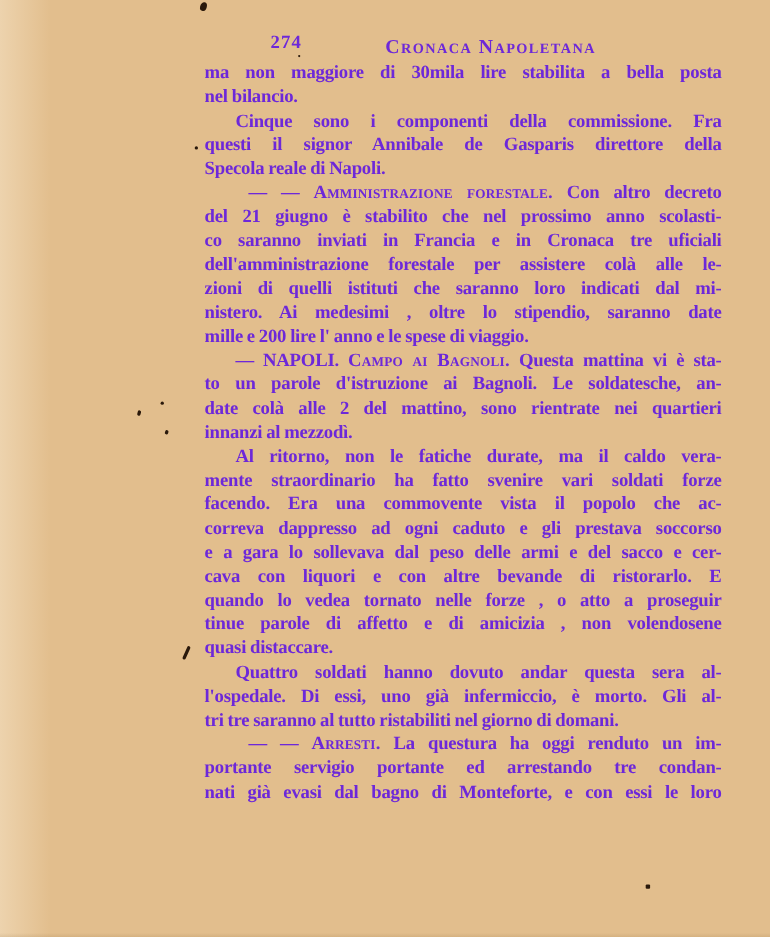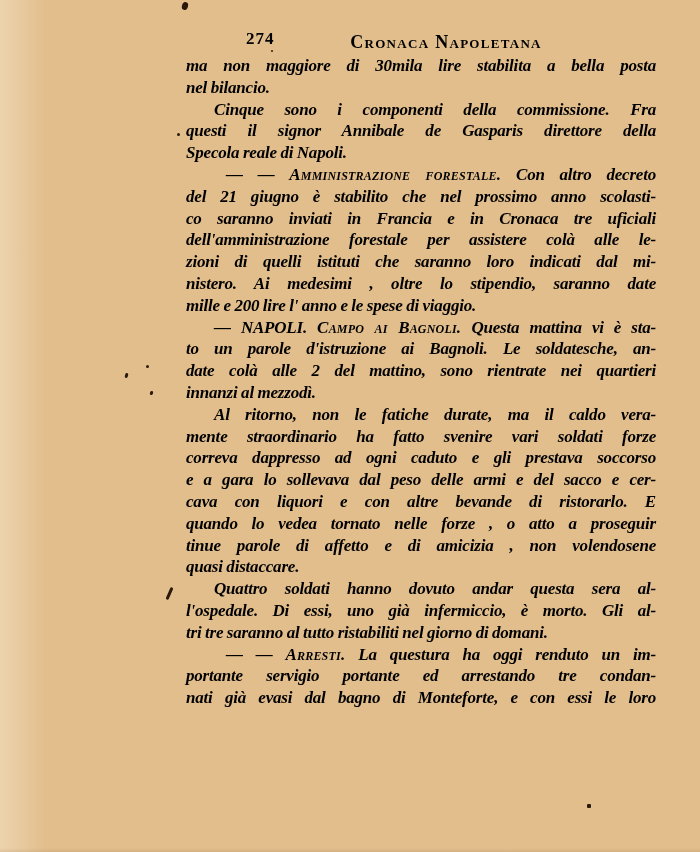--- a/index.html
+++ b/index.html
@@ -2,21 +2,21 @@
 <html><head>
 <meta charset="utf-8">
 <style>
   html,body { margin:0; padding:0; }
   .page {
     position:relative;
     width:700px; height:852px;
     background:#e2be8d;
     overflow:hidden;
     font-family:"Liberation Serif","DejaVu Serif",serif;
-    color:#000000;
+    color:#6d28d9;
   }
   .edge-left {
     position:absolute; left:0; top:0; bottom:0; width:46px;
     background:linear-gradient(90deg, rgba(255,245,226,0.38), rgba(255,245,226,0));
     pointer-events:none;
   }
   .edge-bottom {
     position:absolute; left:0; right:0; bottom:0; height:4px;
     background:linear-gradient(0deg, rgba(90,60,20,0.10), rgba(90,60,20,0));
     pointer-events:none;
@@ -34,21 +34,20 @@
     font-size:18px; font-weight:bold;
     font-variant:small-caps;
     letter-spacing:1.3px;
   }
   .body-text {
     position:absolute; left:186px; top:55px; width:470px;
     font-size:17px; font-weight:bold;
     line-height:21.8px;
     letter-spacing:-0.2px;
     word-spacing:-0.5px;
-    font-style:italic;
   }
   .line { text-align:justify; text-align-last:justify; }
   .line.last { text-align-last:left; }
   .line.ind1 { padding-left:28px; }
   .line.ind2 { padding-left:40px; }
   .sc { font-variant:small-caps; letter-spacing:0.2px; }
   .speck { position:absolute; background:#2a190b; border-radius:50%; }
   .speck.s1 { left:182px; top:2px;  width:6px;  height:8px; border-radius:60% 50% 55% 45%; transform:rotate(12deg); }
   .speck.s2 { left:271px; top:50px; width:2px;  height:2px; }
   .speck.s6 { left:177px; top:133px;width:3px;  height:3px; }
@@ -81,20 +80,21 @@
       <div class="line ind0"><span>dell'amministrazione forestale per assistere colà alle le-</span></div>
       <div class="line ind0"><span>zioni di quelli istituti che saranno loro indicati dal mi-</span></div>
       <div class="line ind0"><span>nistero. Ai medesimi , oltre lo stipendio, saranno date</span></div>
       <div class="line ind0 last"><span>mille e 200 lire l' anno e le spese di viaggio.</span></div>
       <div class="line ind1"><span>— NAPOLI. </span><span class="sc">Campo ai Bagnoli.</span><span> Questa mattina vi è sta-</span></div>
       <div class="line ind0"><span>to un parole d'istruzione ai Bagnoli. Le soldatesche, an-</span></div>
       <div class="line ind0"><span>date colà alle 2 del mattino, sono rientrate nei quartieri</span></div>
       <div class="line ind0 last"><span>innanzi al mezzodì.</span></div>
       <div class="line ind1"><span>Al ritorno, non le fatiche durate, ma il caldo vera-</span></div>
       <div class="line ind0"><span>mente straordinario ha fatto svenire vari soldati forze</span></div>
+      <div class="line ind0"><span>facendo. Era una commovente vista il popolo che ac-</span></div>
       <div class="line ind0"><span>correva dappresso ad ogni caduto e gli prestava soccorso</span></div>
       <div class="line ind0"><span>e a gara lo sollevava dal peso delle armi e del sacco e cer-</span></div>
       <div class="line ind0"><span>cava con liquori e con altre bevande di ristorarlo. E</span></div>
       <div class="line ind0"><span>quando lo vedea tornato nelle forze , o atto a proseguir</span></div>
       <div class="line ind0"><span>tinue parole di affetto e di amicizia , non volendosene</span></div>
       <div class="line ind0 last"><span>quasi distaccare.</span></div>
       <div class="line ind1"><span>Quattro soldati hanno dovuto andar questa sera al-</span></div>
       <div class="line ind0"><span>l'ospedale. Di essi, uno già infermiccio, è morto. Gli al-</span></div>
       <div class="line ind0 last"><span>tri tre saranno al tutto ristabiliti nel giorno di domani.</span></div>
       <div class="line ind2"><span>— — </span><span class="sc">Arresti.</span><span> La questura ha oggi renduto un im-</span></div>

